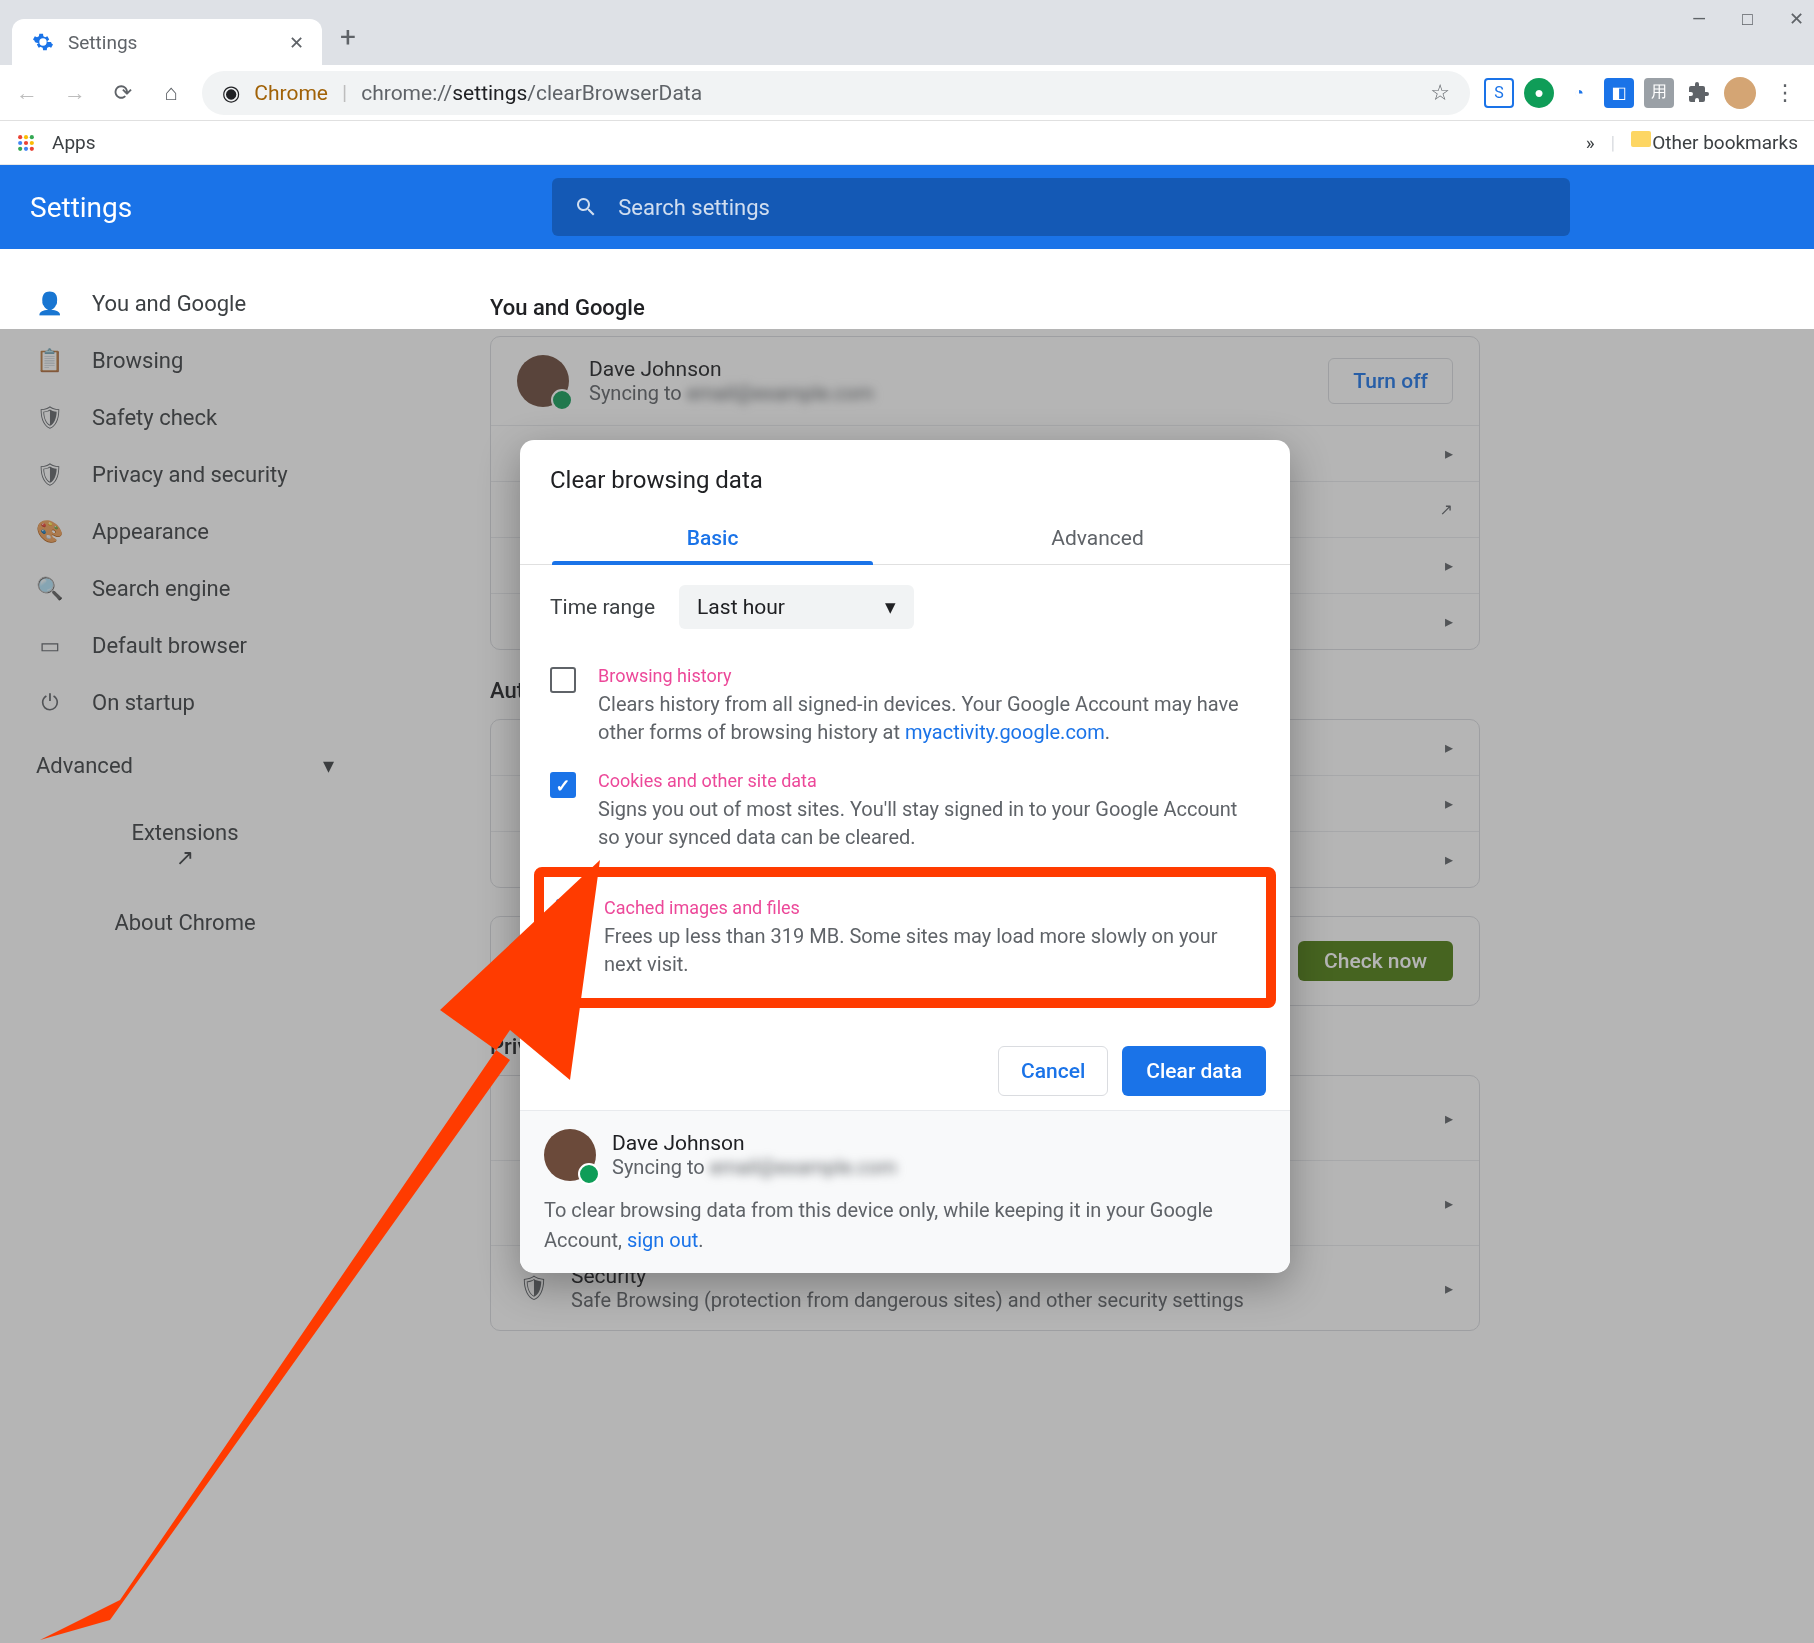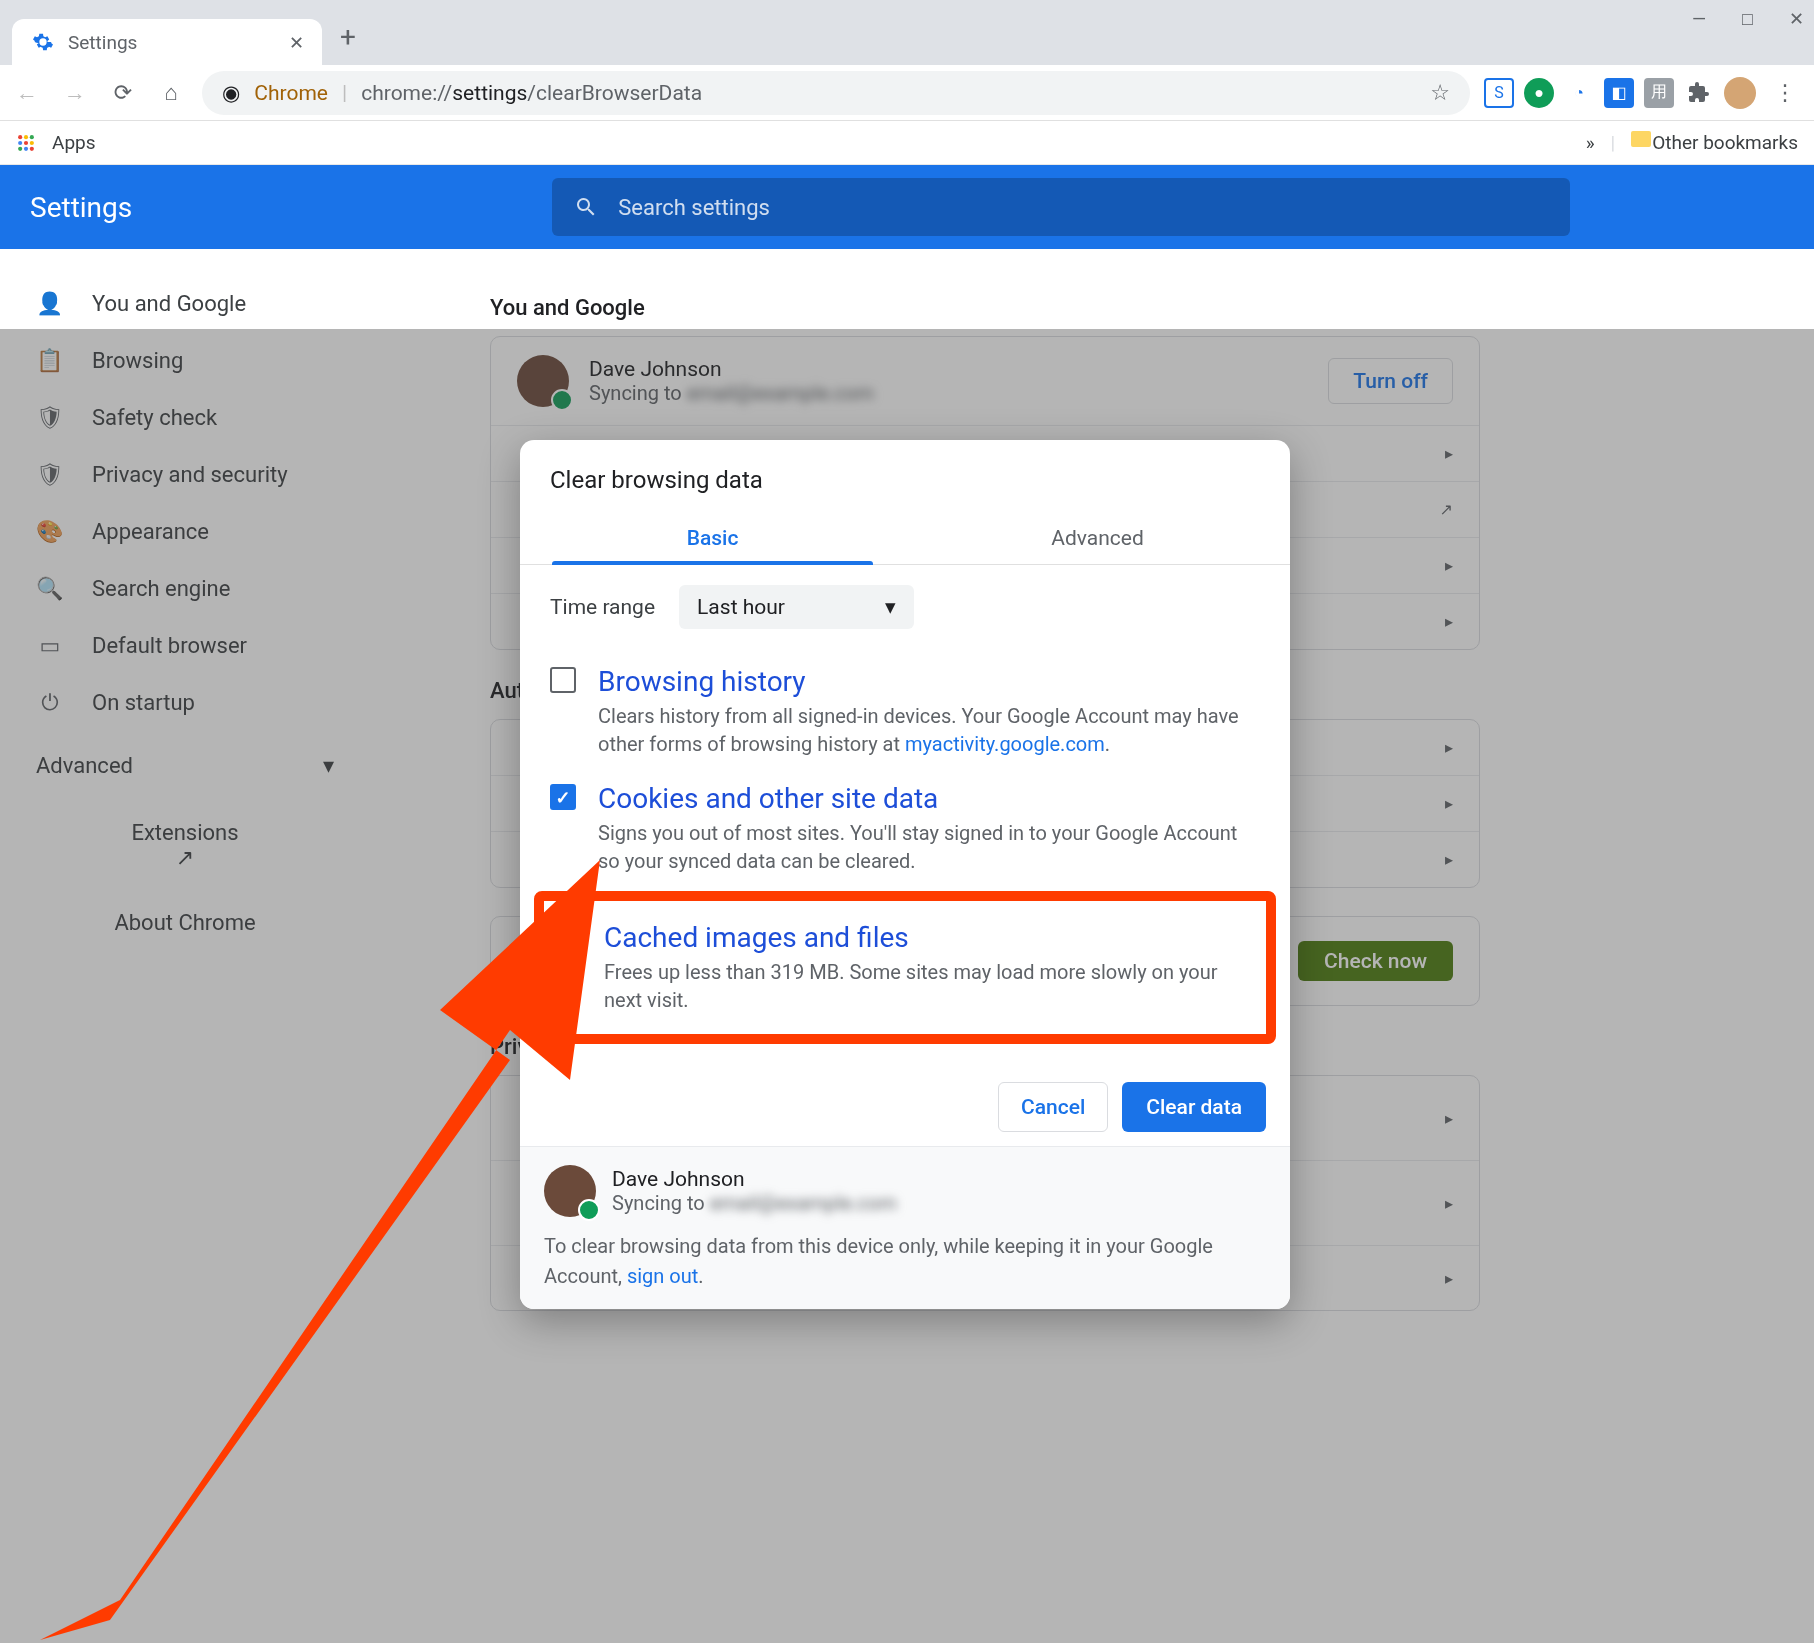--- a/index.html
+++ b/index.html
@@ -73,21 +73,21 @@
   .dialog-tab { flex:1; text-align:center; padding: 14px; font-size:21px; color:#5f6368; cursor:pointer; position:relative;}
   .dialog-tab.active { color:#1a73e8; font-weight:500;}
   .dialog-tab.active::after { content:''; position:absolute; left:32px; right:32px; bottom:-1px; height:4px; background:#1a73e8; border-radius:3px 3px 0 0;}
   .dialog-body { padding: 20px 30px;}
   .time-range-row { display:flex; align-items:center; gap: 24px; margin-bottom: 24px;}
   .time-range-row .label { font-size:21px; color:#3c4043;}
   .dropdown { background:#f1f3f4; border-radius:6px; padding: 10px 18px; display:flex; align-items:center; gap: 100px; font-size:21px; color:#202124; cursor:pointer;}
   .check-item { display:flex; gap: 22px; padding: 12px 0;}
   .checkbox { width:26px; height:26px; border:2px solid #5f6368; border-radius:3px; margin-top:2px; cursor:pointer; flex-shrink:0; display:flex; align-items:center; justify-content:center;}
   .checkbox.checked { background:#1a73e8; border-color:#1a73e8; color:#fff; font-size:18px; font-weight:bold;}
-  .check-text .ct1 { font-size:28px; color:#1d4ed8; margin-bottom:4px;}
+  .check-text .ct1 { font-size:18px; color:#ec4899; margin-bottom:4px;}
   .check-text .ct2 { font-size:20px; color:#5f6368; line-height:1.4;}
   .check-text a { color:#1a73e8; text-decoration:none;}
   .highlight-box { border: 10px solid #ff3b00; border-radius:8px; padding: 8px 12px; margin: 4px -16px;}
   .dialog-buttons { display:flex; justify-content:flex-end; gap: 14px; padding: 14px 24px;}
   .btn-cancel { border:1px solid #dadce0; background:#fff; color:#1a73e8; border-radius:6px; padding: 12px 22px; font-size:21px; font-weight:500; cursor:pointer;}
   .btn-clear { background:#1a73e8; color:#fff; border:none; border-radius:6px; padding: 12px 24px; font-size:21px; font-weight:500; cursor:pointer;}
   .dialog-footer { background:#f8f9fa; border-top:1px solid #e8eaed; padding: 18px 24px; border-radius: 0 0 14px 14px;}
   .footer-user { display:flex; align-items:center; gap:16px; margin-bottom:14px;}
   .footer-text { font-size:20px; color:#5f6368; line-height:1.5;}
   .footer-text a { color:#1a73e8; text-decoration:none;}
@@ -308,20 +308,24 @@
       <div class="card-row">
         <div class="row-icon">🍪</div>
         <div class="row-text">
               <div class="t1">Cookies and other site data</div>
               <div class="t2">Third-party cookies are blocked in Incognito mode</div>
             </div>
         <span class="chevron-r">▸</span>
       </div>
       <div class="card-row">
         <div class="row-icon">🛡</div>
+        <div class="row-text">
+              <div class="t1">Security</div>
+              <div class="t2">Safe Browsing (protection from dangerous sites) and other security settings</div>
+            </div>
         <span class="chevron-r">▸</span>
       </div>
     </div>
   </div>
 </div>
 
 <div class="dim-region">
   <div class="dim"></div>
 </div>
 </div>

